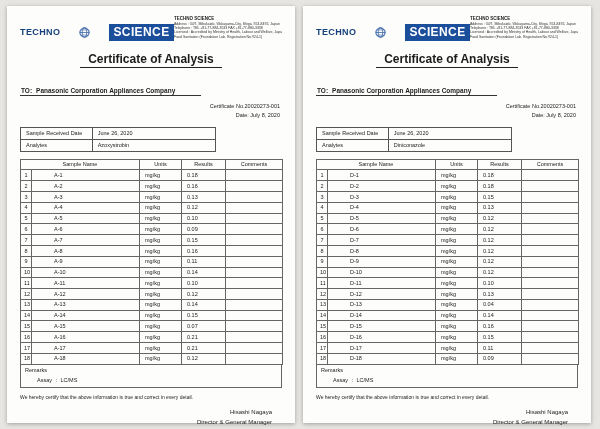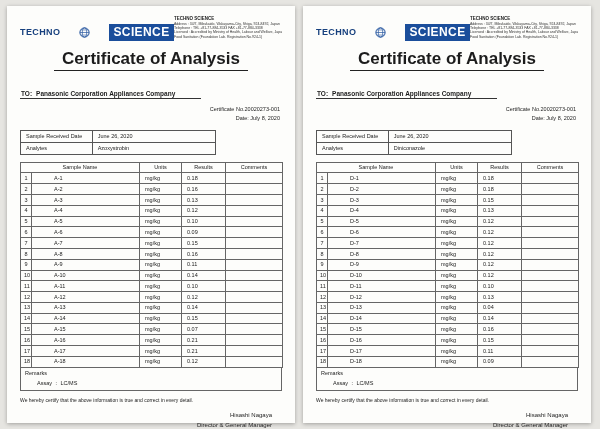--- a/index.html
+++ b/index.html
@@ -29,21 +29,21 @@
   .globe { display:inline-flex; margin:0 1px; }
   .logo-science { background:#1b4e9b; color:#fff; font-weight:bold; font-size:12px; padding:1px 4px 1.5px 4px; letter-spacing:.4px; }
   .addr-box { width:122px; height:26px; overflow:hidden; }
   .addr-wrap { width:244px; transform:scale(.5); transform-origin:top left; }
   .company-heading { font-size:9px; font-weight:bold; margin-bottom:1px; }
   .addr-line { font-size:7px; line-height:8.5px; color:#333; }
 
   
   .title-wrap { text-align:center; margin-top:7px; }
   .title {
-    display:inline-block; font-size:17px; font-weight:bold;
+    display:inline-block; font-size:12px; font-weight:bold;
     border-bottom:1.5px solid #222; padding:0 8px 1px 8px;
   }
 
   
   .to-line { margin-top:11px; }
   .to-inner {
     display:inline-block; font-size:6.5px; font-weight:bold;
     border-bottom:1px solid #333; padding:0 26px 1px 1px;
   }
   .to-label { margin-right:4px; }

